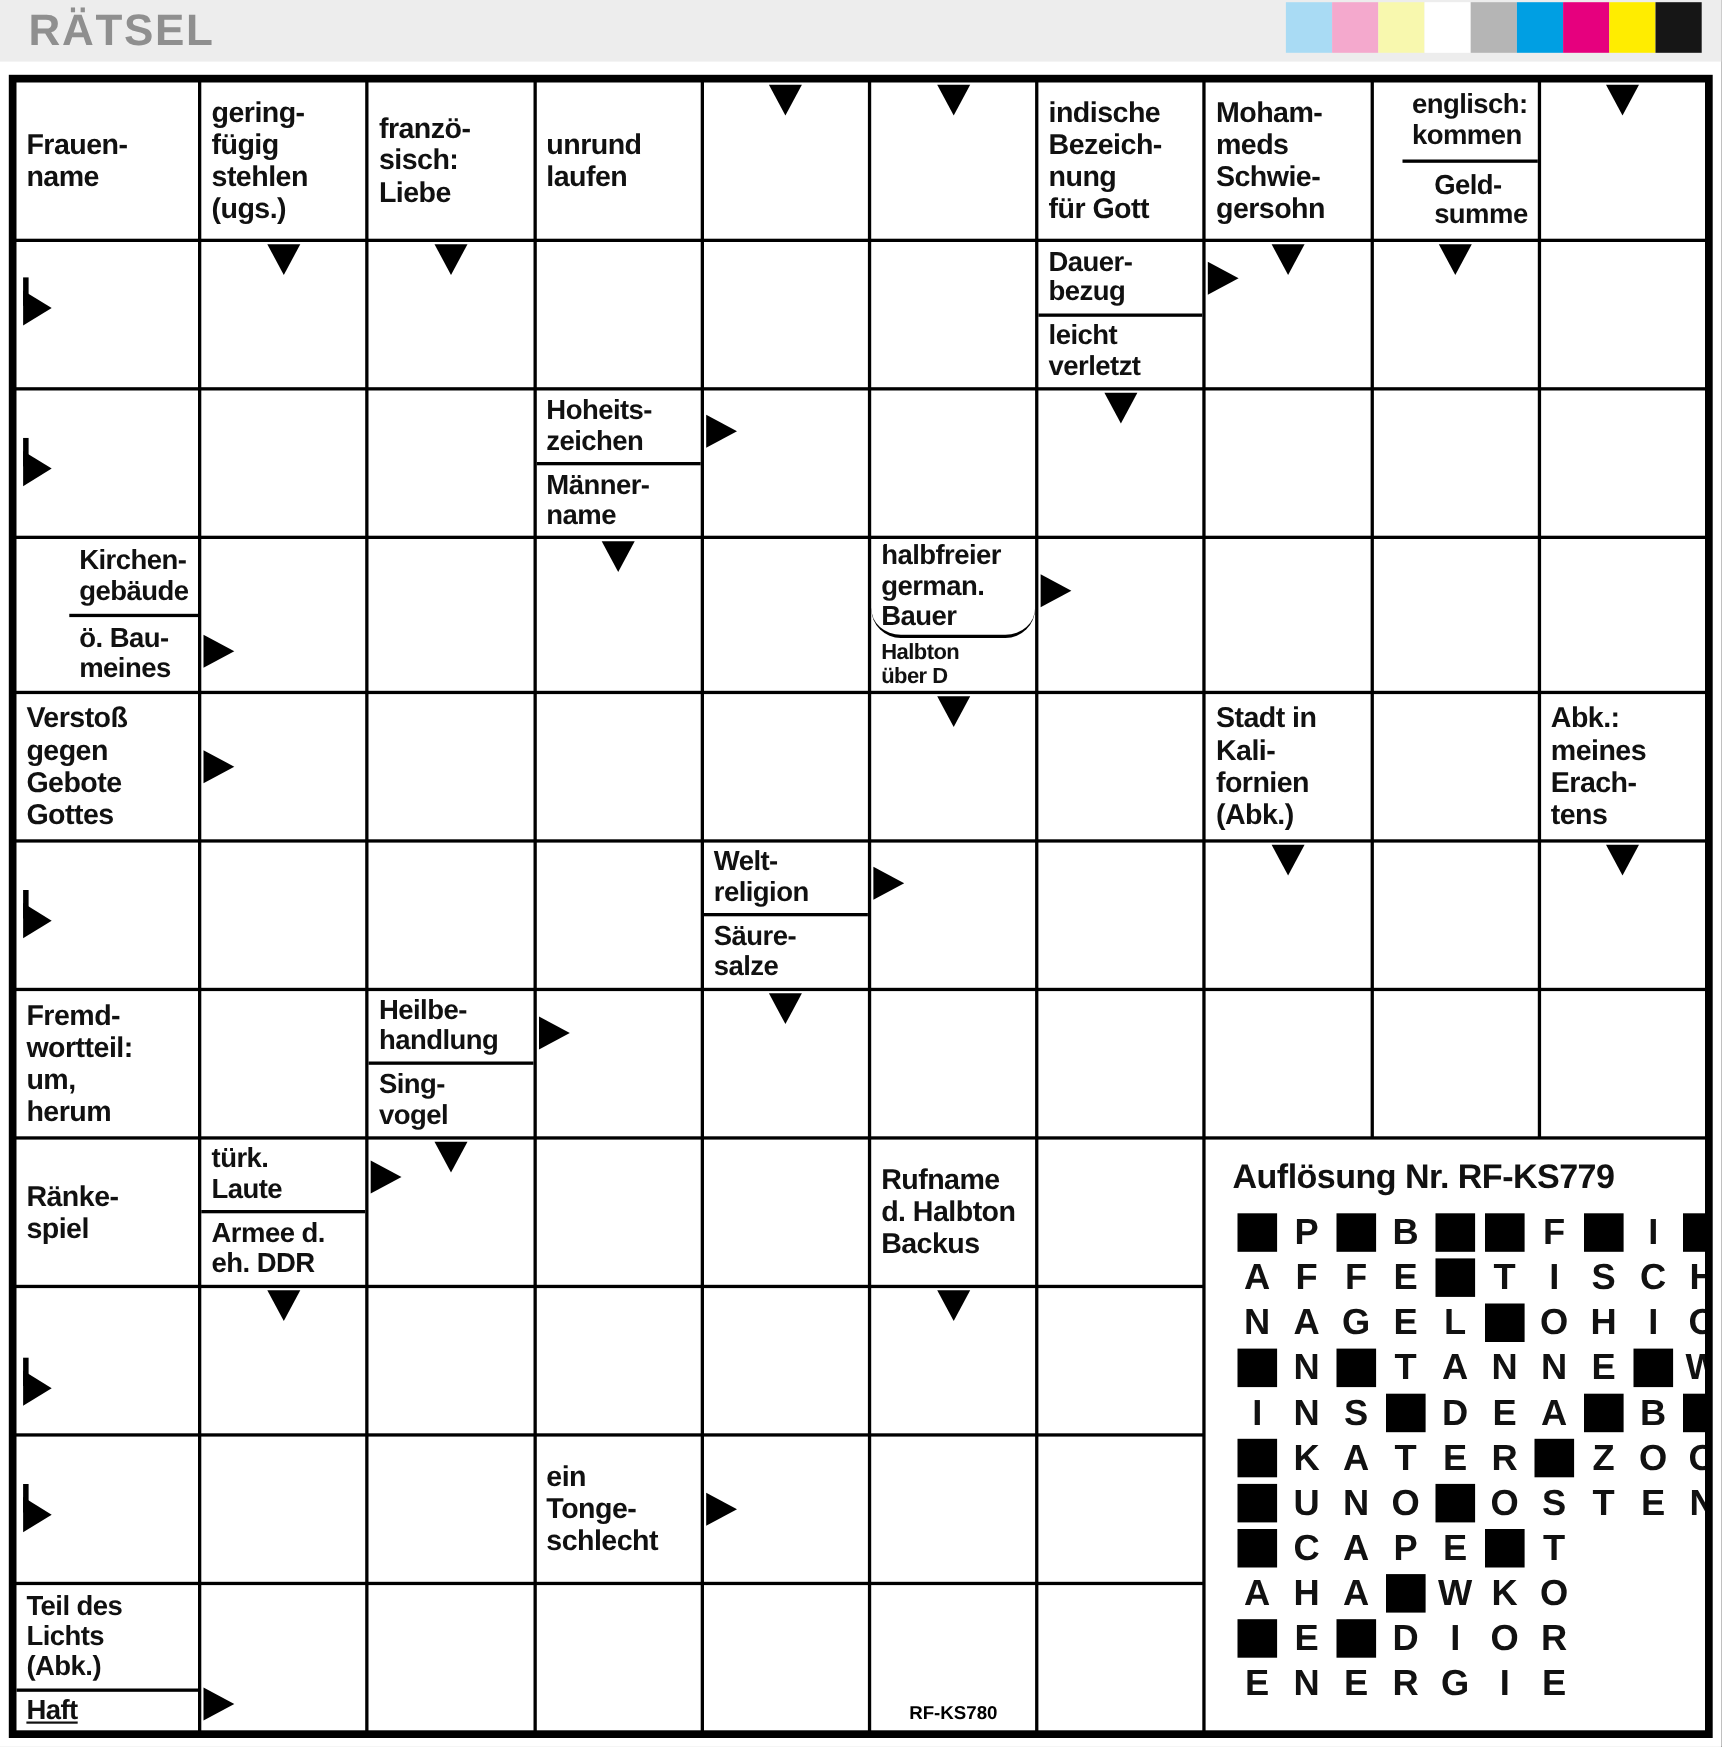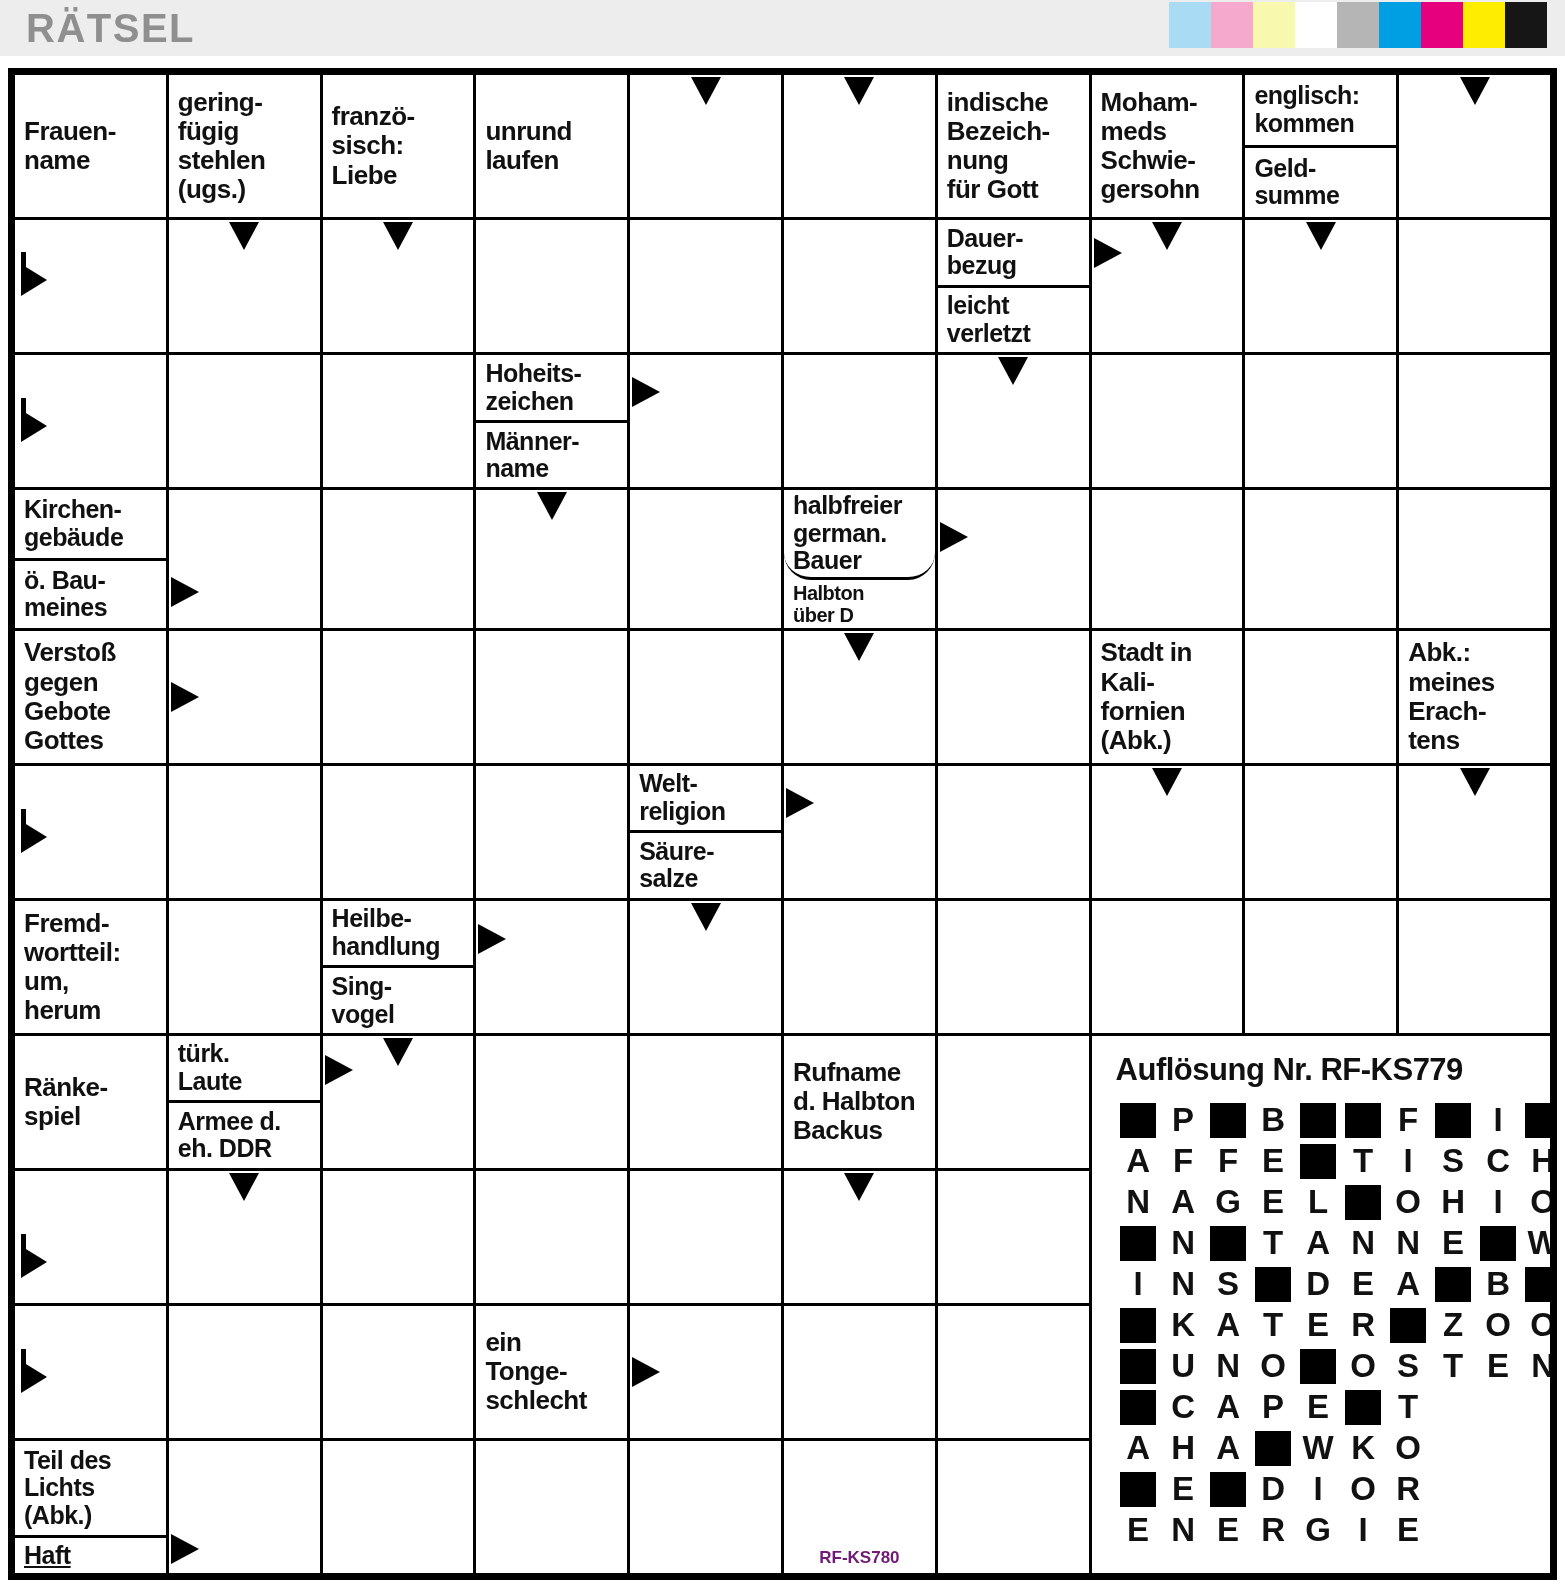--- a/index.html
+++ b/index.html
@@ -63,21 +63,21 @@
     position: absolute; left: 2px; width: 0; height: 0;
     border-top: 15px solid transparent;
     border-bottom: 15px solid transparent;
     border-left: 28px solid #000;
     transform: translateY(-50%);
   }
   .flag { position: absolute; left: 3px; transform: translateY(-50%); line-height: 0; }
 
   .note {
     position: absolute; bottom: 5px; left: 50%; transform: translateX(-50%);
-    font-size: 17px; font-weight: bold; color: #701a75; white-space: nowrap;
+    font-size: 17px; font-weight: bold; color: #000000; white-space: nowrap;
   }
 
   .solution-box { background: #fff; padding: 16px 8px 6px 24px; overflow: hidden; }
   .sol-title { font-weight: bold; font-size: 31px; letter-spacing: -0.5px; color: #111; }
   .sol-grid {
     margin-top: 12px;
     display: grid; grid-template-columns: repeat(10, 45px);
     grid-auto-rows: 41px;
   }
   .sol-cell {
@@ -135,21 +135,21 @@
       <div>Bezeich-</div>
       <div>nung</div>
       <div>für Gott</div>
     </div>
     <div class="cell clue" style="grid-area: 1 / 8;">
       <div>Moham-</div>
       <div>meds</div>
       <div>Schwie-</div>
       <div>gersohn</div>
     </div>
-    <div class="cell split" style="grid-area: 1 / 9;">
+    <div class="cell split" style="grid-area: 1 / 9; align-items: flex-end;">
       <div class="part top" style="flex-grow: 0.52;">
         <div>englisch:</div>
         <div>kommen</div>
       </div>
       <div class="part" style="flex-grow: 0.48;">
         <div>Geld-</div>
         <div>summe</div>
       </div>
     </div>
     <div class="cell" style="grid-area: 1 / 10;">
@@ -209,21 +209,21 @@
     <div class="cell" style="grid-area: 3 / 5;">
       <div class="right-arrow" style="top: 28%;"></div>
     </div>
     <div class="cell" style="grid-area: 3 / 6;"></div>
     <div class="cell" style="grid-area: 3 / 7;">
       <div class="down-arrow" style="left: 50%;"></div>
     </div>
     <div class="cell" style="grid-area: 3 / 8;"></div>
     <div class="cell" style="grid-area: 3 / 9;"></div>
     <div class="cell" style="grid-area: 3 / 10;"></div>
-    <div class="cell split" style="grid-area: 4 / 1;">
+    <div class="cell split" style="grid-area: 4 / 1; padding-left: 48px;">
       <div class="part top" style="flex-grow: 0.52;">
         <div>Kirchen-</div>
         <div>gebäude</div>
       </div>
       <div class="part" style="flex-grow: 0.48;">
         <div>ö. Bau-</div>
         <div>meines</div>
       </div>
     </div>
     <div class="cell" style="grid-area: 4 / 2;">

